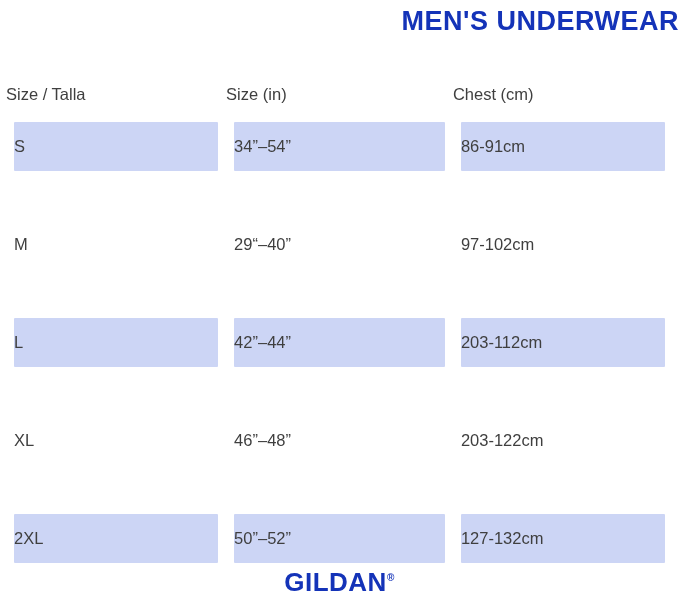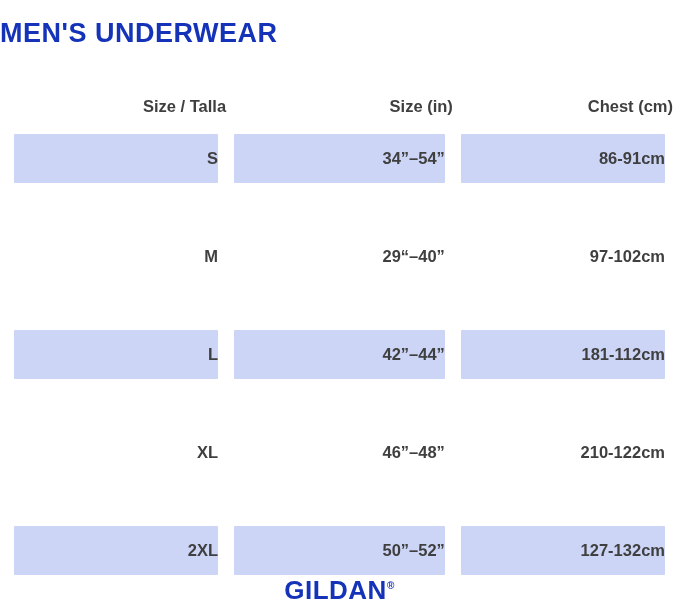--- a/index.html
+++ b/index.html
@@ -17,45 +17,44 @@
   }
   .page {
     width: 679px;
     height: 612px;
     display: flex;
     flex-direction: column;
     box-sizing: border-box;
     padding: 0;
   }
   .title-block {
-    text-align: left;
+    text-align: right;
     padding-top: 6px;
-    margin-top: 12px;
   }
   .title-line {
     color: #1433b8;
     font-weight: bold;
     font-size: 27px;
     letter-spacing: 0.5px;
     line-height: 30px;
     font-family: "Liberation Sans", sans-serif;
   }
   .table-wrap {
     margin-top: 30px;
     padding: 0 6px;
   }
   table.size-chart {
     border-collapse: collapse;
     width: 100%;
     table-layout: fixed;
   }
   table.size-chart th,
   table.size-chart td {
-    text-align: right;
-    font-weight: bold;
+    text-align: left;
+    font-weight: normal;
     font-size: 16.5px;
     color: #3f3f3f;
     padding: 0;
     height: 49px;
     vertical-align: middle;
   }
   table.size-chart col.c1 { width: 33%; }
   table.size-chart col.c2 { width: 34%; }
   table.size-chart col.c3 { width: 33%; }
   table.size-chart thead th {
@@ -156,37 +155,37 @@
             <td></td>
           </tr>
         <tr class="shaded">
           <td>
               <span class="cell-inner">L</span>
             </td>
           <td>
               <span class="cell-inner">42”–44”</span>
             </td>
           <td>
-              <span class="cell-inner">181-112cm</span>
+              <span class="cell-inner">203-112cm</span>
             </td>
         </tr>
         <tr class="spacer-row">
             <td></td>
             <td></td>
             <td></td>
           </tr>
         <tr class="plain">
           <td>
               <span class="cell-inner">XL</span>
             </td>
           <td>
               <span class="cell-inner">46”–48”</span>
             </td>
           <td>
-              <span class="cell-inner">210-122cm</span>
+              <span class="cell-inner">203-122cm</span>
             </td>
         </tr>
         <tr class="spacer-row">
             <td></td>
             <td></td>
             <td></td>
           </tr>
         <tr class="shaded">
           <td>
               <span class="cell-inner">2XL</span>

